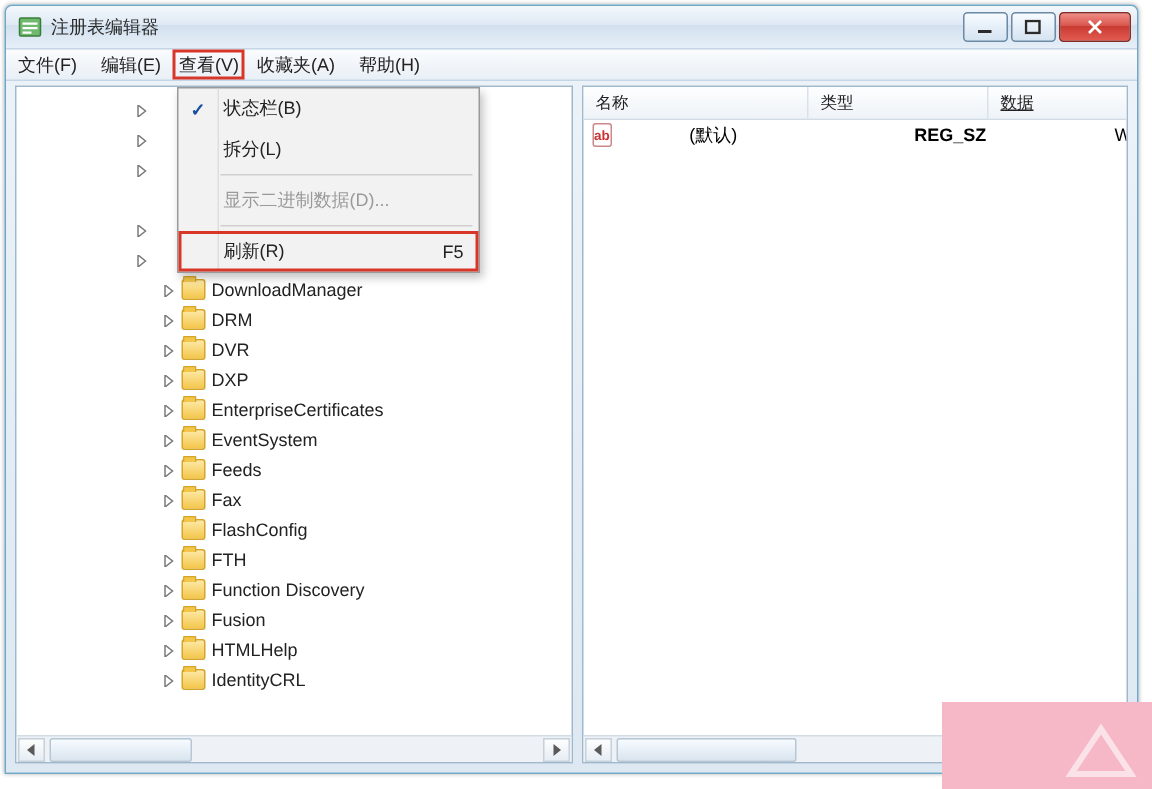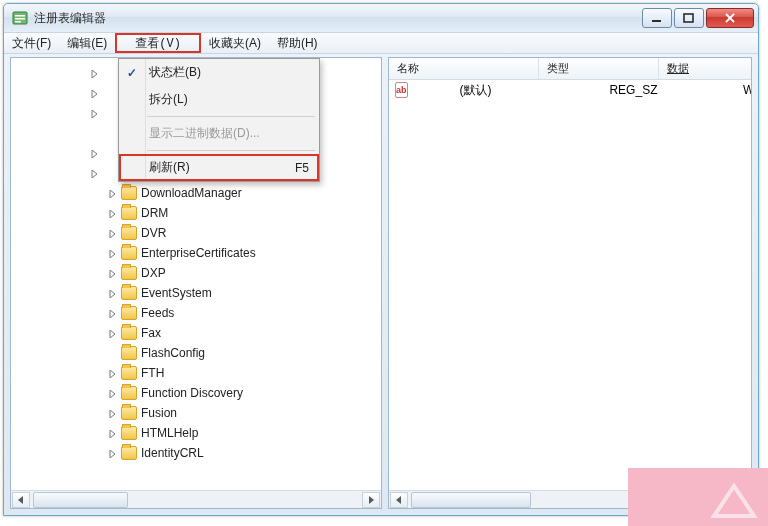--- a/index.html
+++ b/index.html
@@ -13,21 +13,21 @@
   .titlebar .title { font-size: 12px; color: #2b2b2b; flex: 0 0 auto; }
   .titlebar .spacer { flex: 1; }
   .winbtns { display: flex; gap: 0; }
   .winbtn { width: 30px; height: 20px; border: 1px solid #6b8aa6; border-radius: 3px; margin-left: 2px; display: flex; align-items: center; justify-content: center; background: linear-gradient(#f7fbff, #d5e3f1); cursor: default; }
   .winbtn.close { width: 48px; background: linear-gradient(#f08b85, #d8574e 45%, #c83a30 46%, #e25a51); border-color: #8a2a24; }
   .winbtn svg { width: 12px; height: 10px; }
 
   
   .menubar { height: 22px; background: linear-gradient(#fafcfe, #e9eff6); border-top: 1px solid #c7d6e4; border-bottom: 1px solid #c7d6e4; display: flex; align-items: stretch; font-size: 12px; color: #222; }
   .menuitem { padding: 0 8px; display: flex; align-items: center; cursor: default; }
-  .menuitem.highlighted { border: 2px solid #d9362a; padding: 0 18px; font-family: Liberation Mono, monospace; }
+  .menuitem.highlighted { border: 2px solid #d9362a; padding: 0 2px; }
 
   
   .client { position: absolute; left: 6px; right: 6px; top: 53px; bottom: 6px; display: flex; gap: 6px; }
   .pane { background: #fff; border: 1px solid #9fb8cc; position: relative; overflow: hidden; }
   .pane.left { width: 372px; }
   .pane.right { flex: 1; }
 
   
   .tree { position: absolute; left: 0; right: 0; top: 0; bottom: 18px; overflow: hidden; font-size: 12px; color: #222; }
   .tree-inner { position: relative; padding-top: 2px; }
@@ -53,21 +53,21 @@
   .listhdr { height: 22px; background: linear-gradient(#fdfefe, #eef3f8); border-bottom: 1px solid #d2dce5; display: flex; font-size: 11px; color: #222; }
   .col { border-right: 1px solid #d9e2ea; padding: 3px 8px 0; }
   .col.c-name { width: 150px; }
   .col.c-type { width: 120px; }
   .col.c-data { flex: 1; border-right: none; text-decoration: underline; }
   .listbody { position: absolute; left: 0; right: 0; top: 22px; bottom: 18px; font-size: 12px; }
   .lrow { height: 20px; display: flex; align-items: center; gap: 40px; }
   .lrow .cell { padding: 0 8px; overflow: hidden; text-overflow: ellipsis; white-space: nowrap; }
   .lrow .ic { width:16px; height:16px; margin-left:6px; margin-right:4px; border:1px solid #c88; background:#fff; border-radius:2px; display:inline-flex; align-items:center; justify-content:center; color:#c33; font-size:9px; font-weight:bold; }
   .cell.c-name { width: 142px; }
-  .cell.c-type { width: 120px; }
+  .cell.c-type { width: 120px; font-weight: bold; }
   .cell.c-data { flex: 1; }
 
   
   .hscroll { position: absolute; left: 0; right: 0; bottom: 0; height: 18px; background: #eef2f6; border-top: 1px solid #d2dce5; display: flex; align-items: center; }
   .hscroll .btn { width: 18px; height: 16px; border: 1px solid #c6d1db; background: linear-gradient(#fdfefe, #e6edf4); margin: 0 1px; display: flex; align-items: center; justify-content: center; }
   .hscroll .track { flex: 1; height: 16px; position: relative; }
   .hscroll .thumb { position: absolute; top: 0; height: 16px; background: linear-gradient(#f7fbff, #d9e4ee); border: 1px solid #b6c6d4; border-radius: 2px; }
 
   
   .pink { position: absolute; right: 0; bottom: 0; width: 140px; height: 58px; background: #f6b8c6; }
@@ -186,30 +186,30 @@
               <span class="folder"></span>
               <span>DVR</span>
             </div>
           <div class="trow indent1">
               <span class="arrow">
                 <svg viewBox="0 0 8 8">
                   <path d="M1 0 L6 4 L1 8 Z" fill="none" stroke="#7a7a7a"></path>
                 </svg>
               </span>
               <span class="folder"></span>
+              <span>DXP</span>
+            </div>
+          <div class="trow indent1">
+              <span class="arrow">
+                <svg viewBox="0 0 8 8">
+                  <path d="M1 0 L6 4 L1 8 Z" fill="none" stroke="#7a7a7a"></path>
+                </svg>
+              </span>
+              <span class="folder"></span>
               <span>EnterpriseCertificates</span>
-            </div>
-          <div class="trow indent1">
-              <span class="arrow">
-                <svg viewBox="0 0 8 8">
-                  <path d="M1 0 L6 4 L1 8 Z" fill="none" stroke="#7a7a7a"></path>
-                </svg>
-              </span>
-              <span class="folder"></span>
-              <span>DXP</span>
             </div>
           <div class="trow indent1">
               <span class="arrow">
                 <svg viewBox="0 0 8 8">
                   <path d="M1 0 L6 4 L1 8 Z" fill="none" stroke="#7a7a7a"></path>
                 </svg>
               </span>
               <span class="folder"></span>
               <span>EventSystem</span>
             </div>

